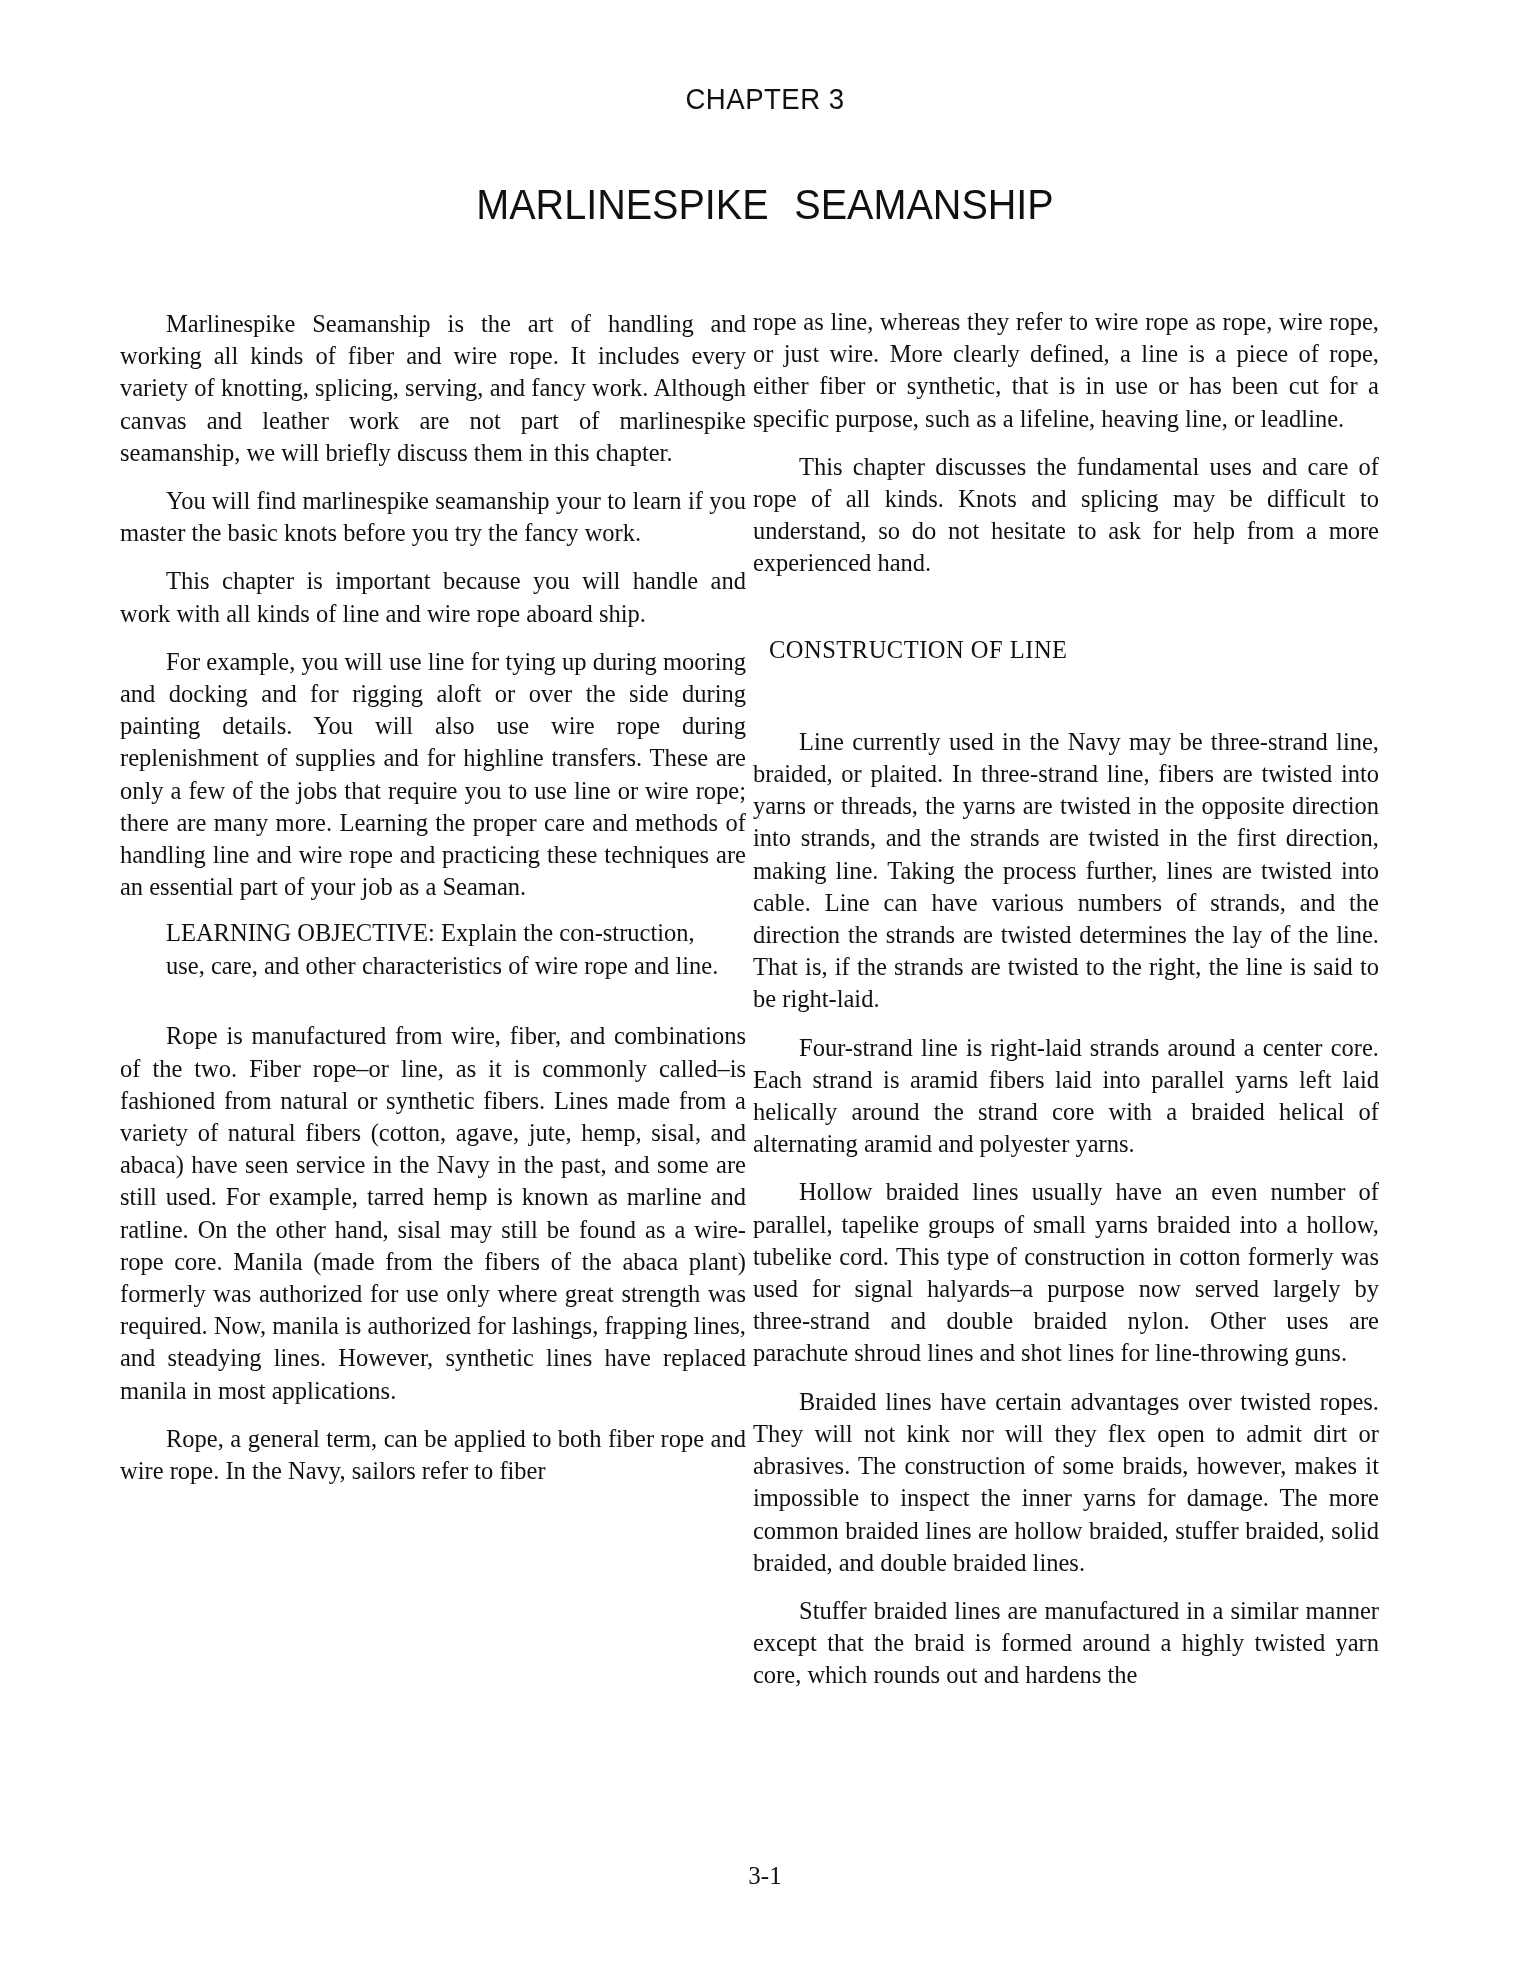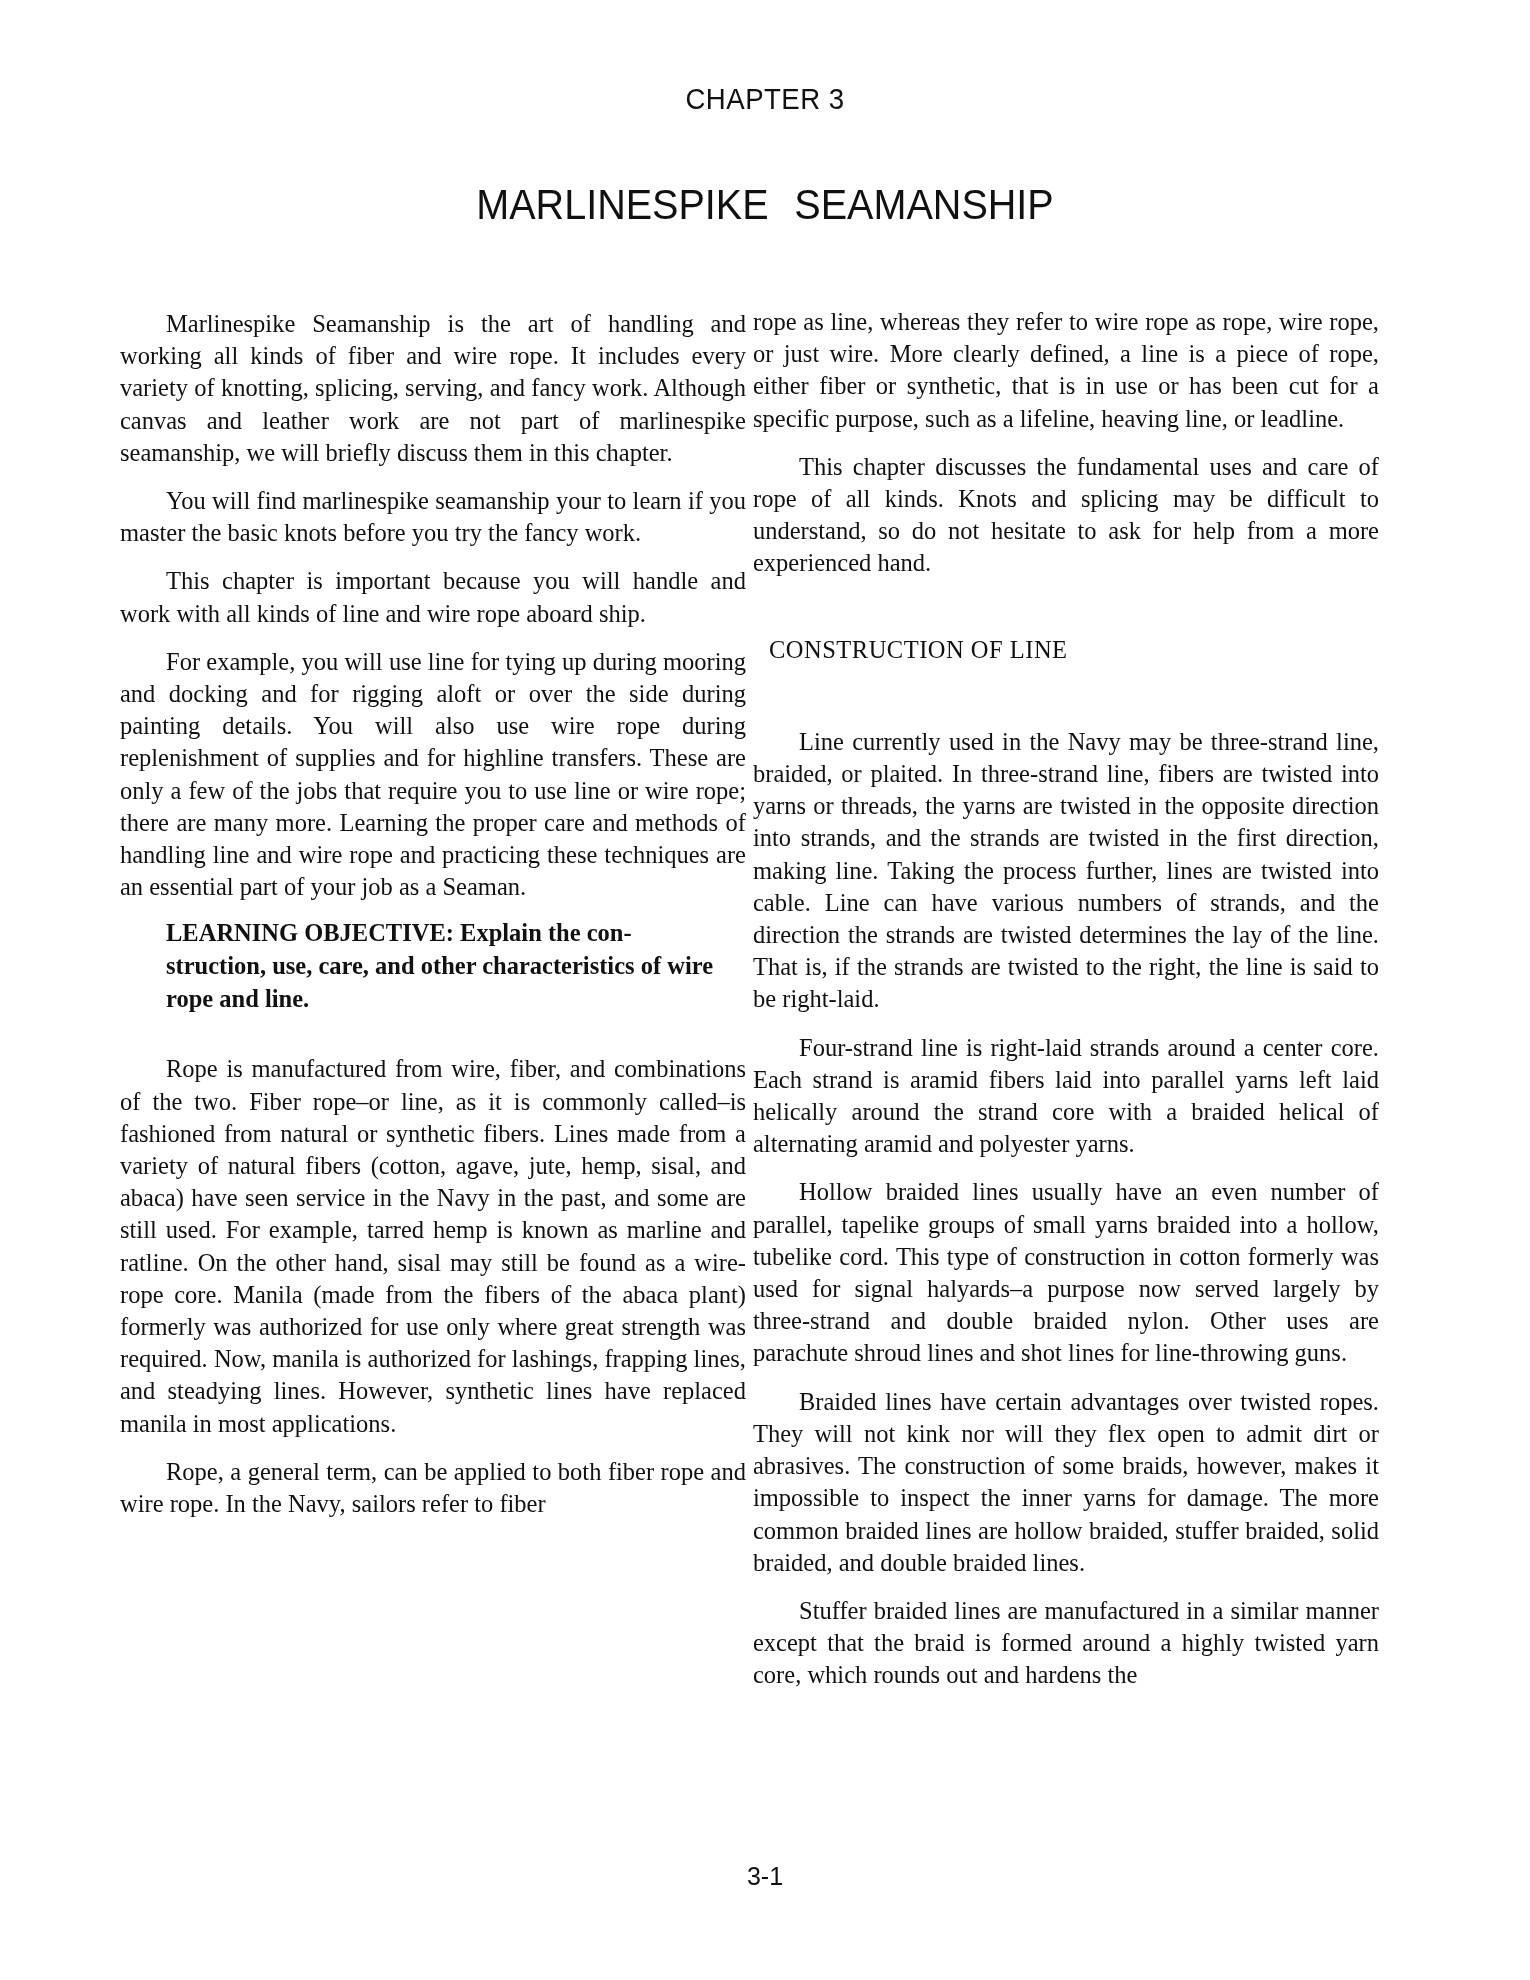--- a/index.html
+++ b/index.html
@@ -18,24 +18,24 @@
     position: absolute; top: 292px; width: 626px;
     font-family: "Liberation Serif", serif; font-size: 24.5px; line-height: 32.2px;
     text-align: justify;
   }
   .col-left { left: 120px; }
   .col-right { left: 753px; top: 290px; }
   .col p { margin: 16px 0 13px 0; text-indent: 46px; }
   .col p.noindent { text-indent: 0; }
   .section-center { text-align: center; margin: 48px 0 40px 0; text-indent: 0; font-size: 24.5px; letter-spacing: 0.5px; }
   .section-left { margin: 54px 0 60px 16px; letter-spacing: 0.5px; }
-  .objective { margin: 0 18px 38px 46px; text-align: left; line-height: 33px; font-weight: bold; }
+  .objective { margin: 0 18px 38px 46px; text-align: left; line-height: 33px; }
   .page-number {
     position: absolute; top: 1862px; left: 0; width: 1530px; text-align: center;
-    font-family: Liberation Sans, sans-serif; font-size: 25px;
+    font-family: Liberation Serif, serif; font-size: 25px;
   }
 </style>
 </head>
 <body>
 
 <div class="chapter-label">CHAPTER 3</div>
 <div class="chapter-title">MARLINESPIKE  SEAMANSHIP</div>
 
 <div class="col col-left">
   <p>Marlinespike Seamanship is the art of handling and working all kinds of fiber and wire rope. It includes every variety of knotting, splicing, serving, and fancy work. Although canvas and leather work are not part of marlinespike seamanship, we will briefly discuss them in this chapter.</p>

